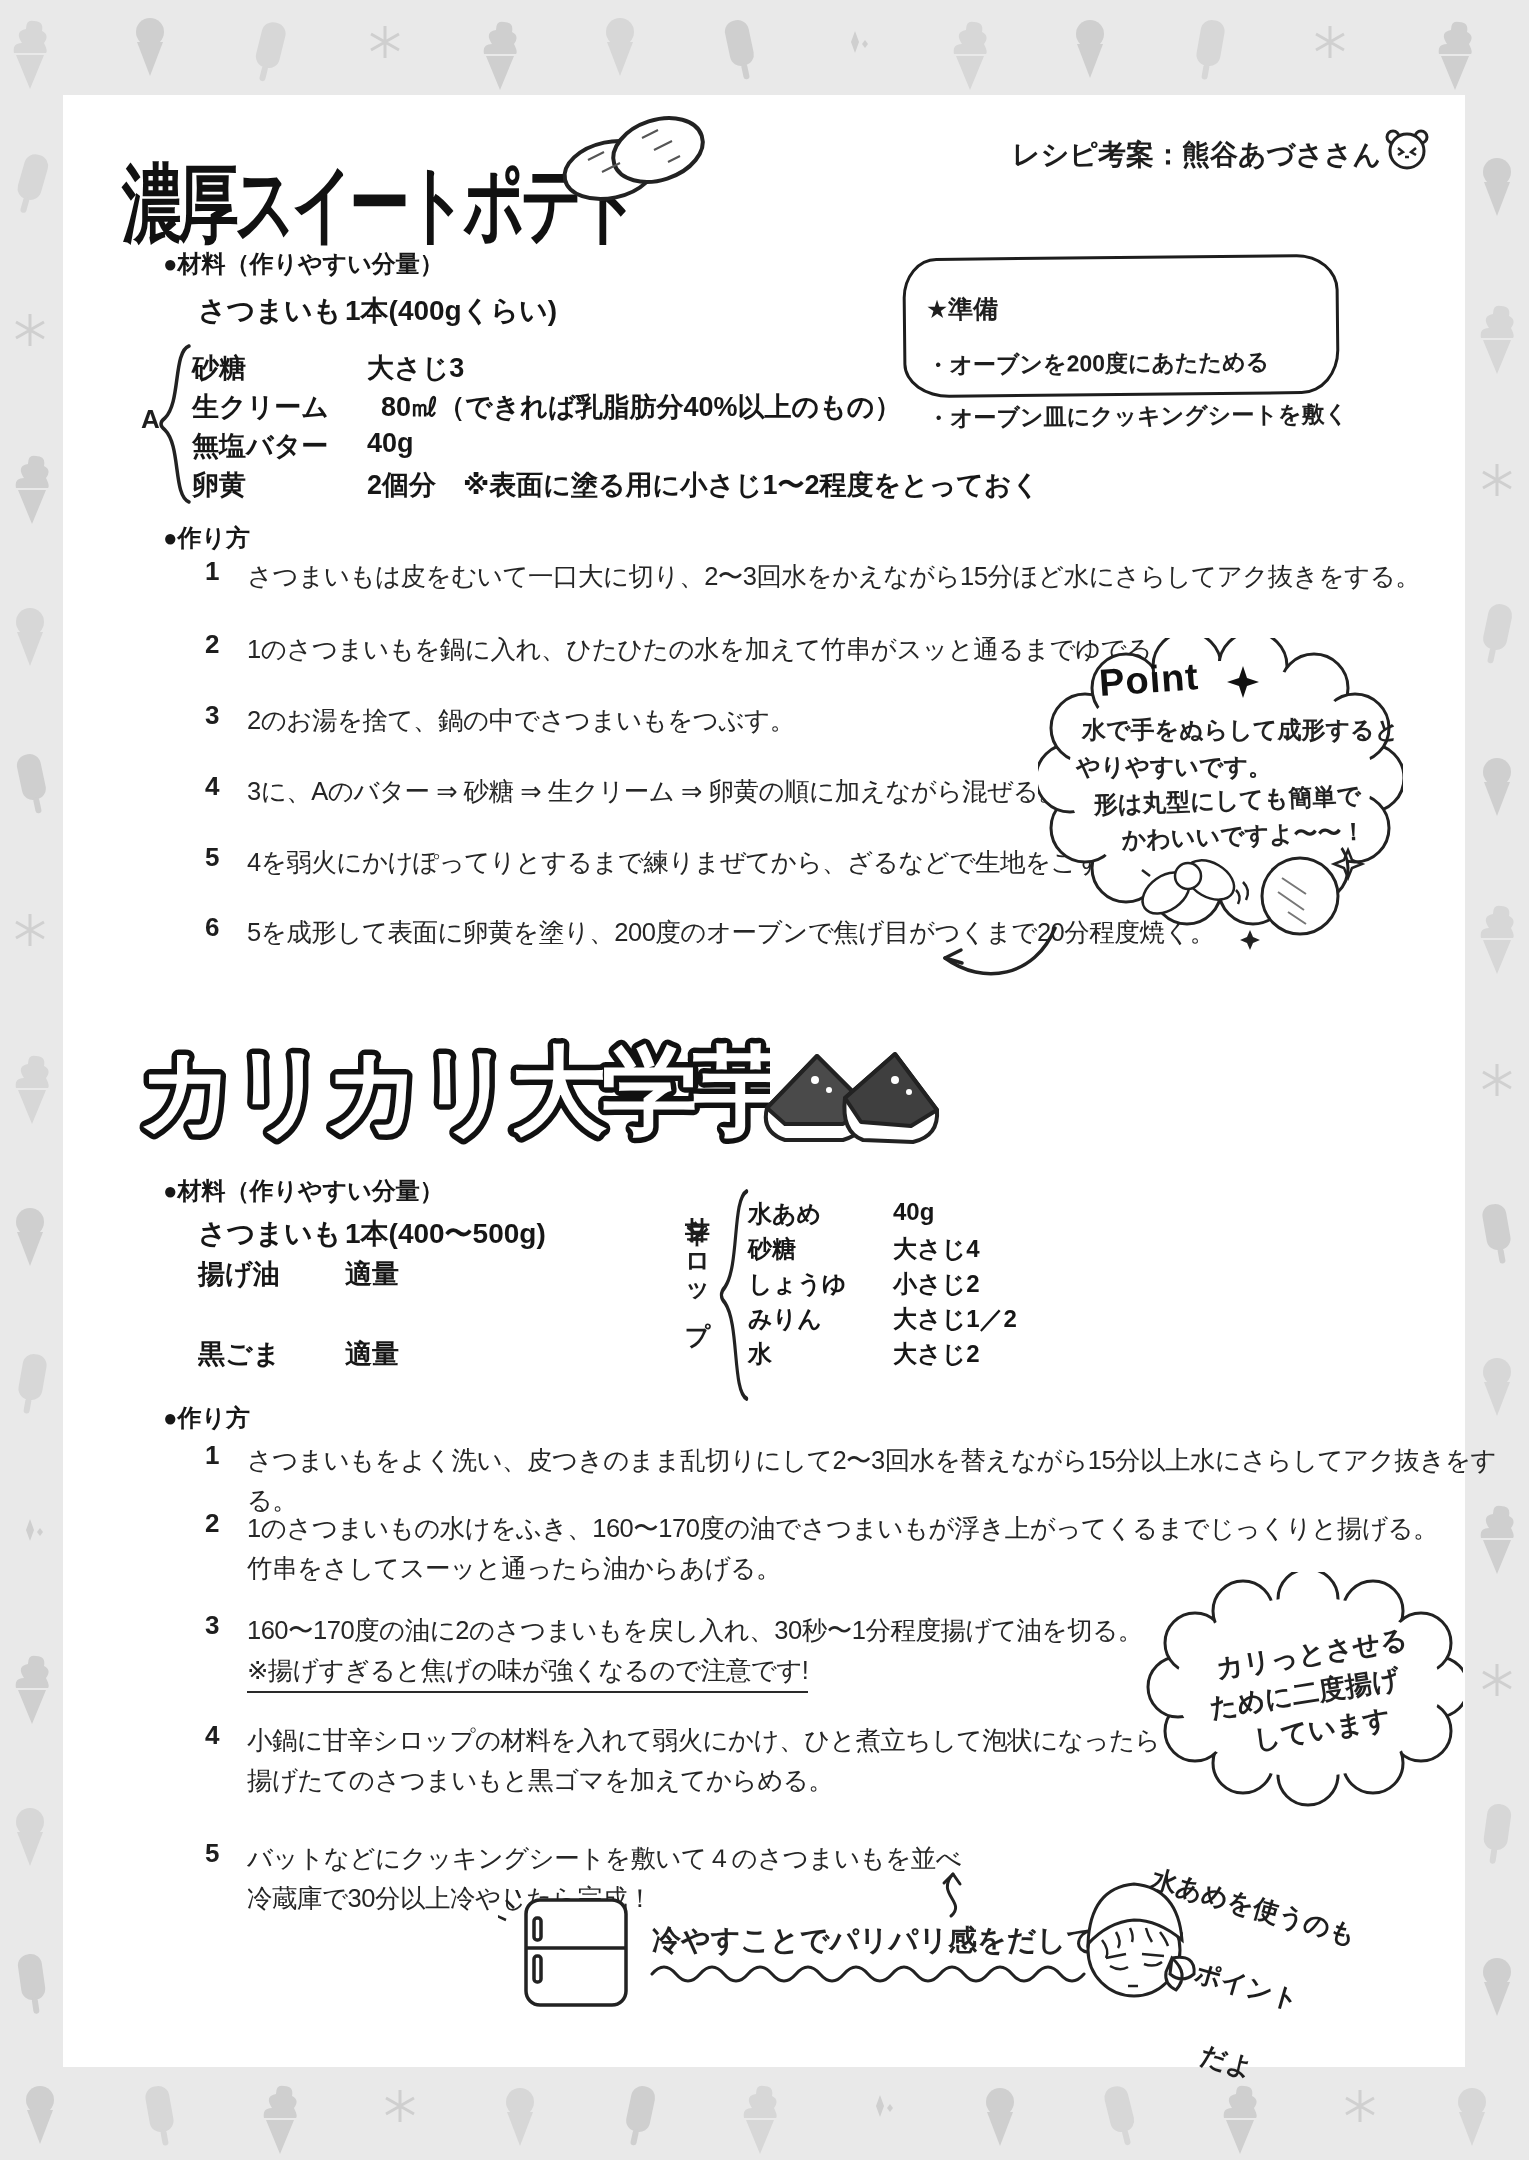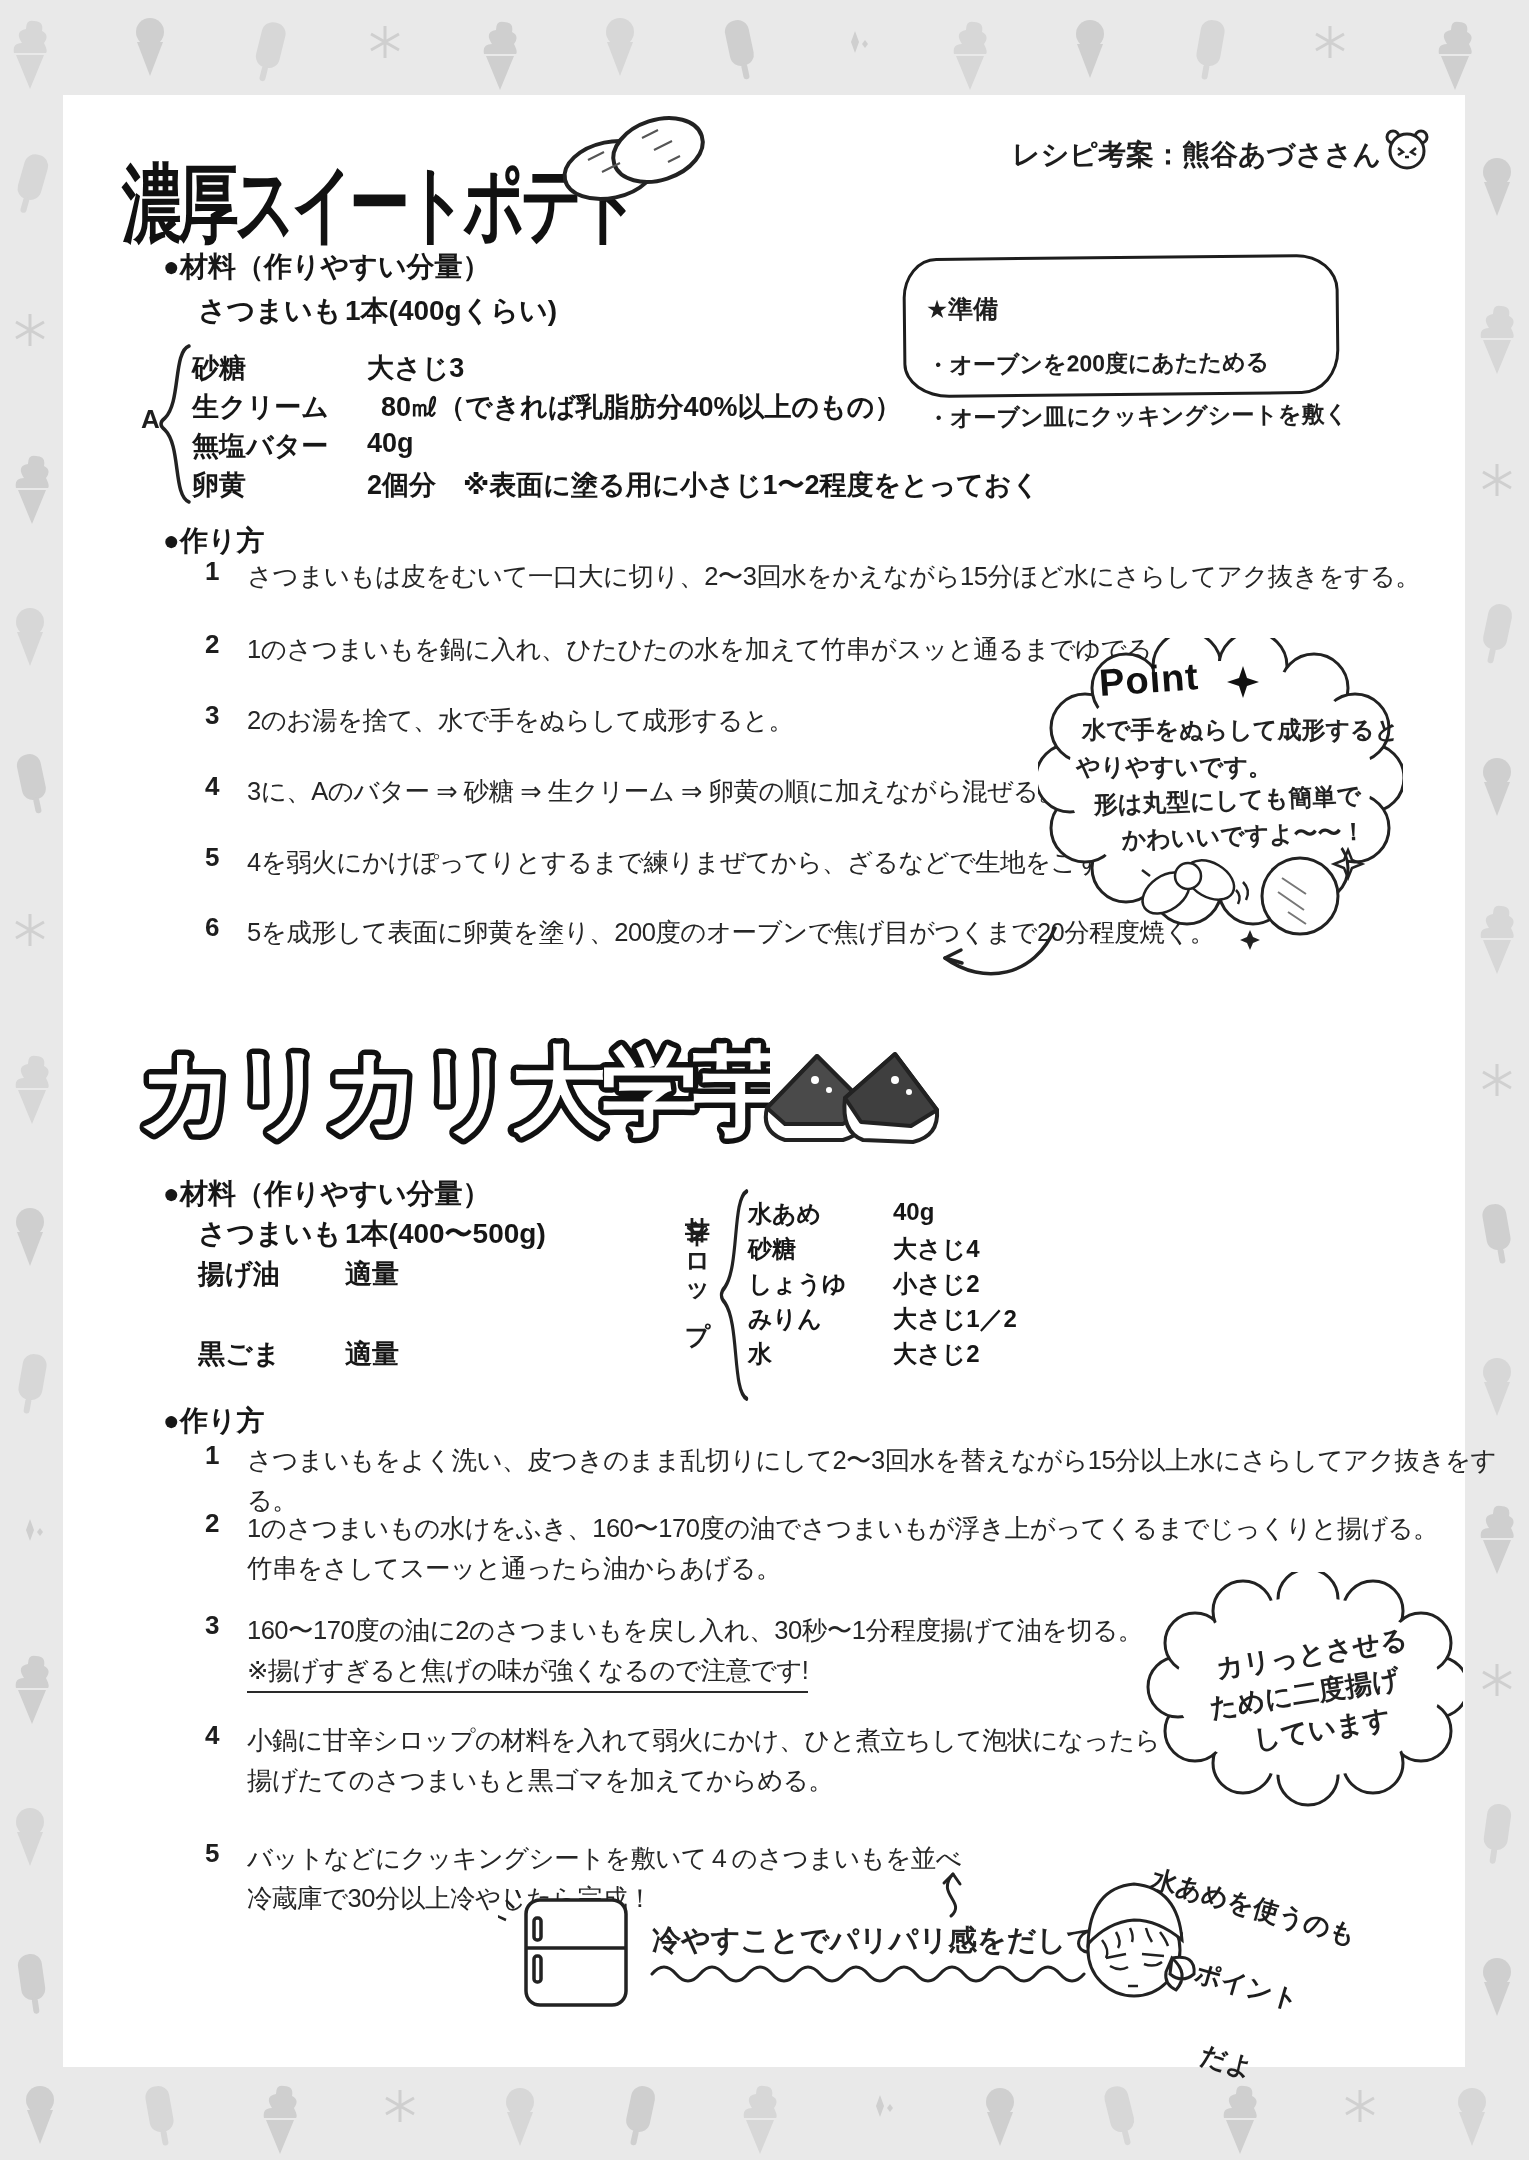--- a/index.html
+++ b/index.html
@@ -3,21 +3,21 @@
 <meta charset="utf-8">
 <style>
   html,body{margin:0;padding:0;}
   body{width:1529px;height:2160px;position:relative;background:#e9e9e9;
        font-family:"Liberation Sans","DejaVu Sans",sans-serif;color:#1e1e1e;overflow:hidden;}
   #bgpat{position:absolute;left:0;top:0;z-index:0;}
   .paper{position:absolute;left:63px;top:95px;width:1402px;height:1972px;background:#ffffff;z-index:1;}
   .z{position:absolute;z-index:2;white-space:pre-line;}
   .title1{font-size:66px;font-weight:900;letter-spacing:-5px;transform:scale(.92,1.3);transform-origin:0 0;color:#111;}
   .credit{font-size:28px;font-weight:600;}
-  .hdr{font-size:28px;font-weight:600;color:#171717;}
+  .hdr{font-size:24px;font-weight:600;color:#171717;}
   .ing{font-size:27px;font-weight:700;color:#171717;white-space:nowrap;}
   .ing2{font-size:24px;font-weight:700;color:#171717;white-space:nowrap;}
   .glabel{font-size:26px;font-weight:600;}
   .prep{border:3.5px solid #1d1d1d;border-radius:34px 42px 38px 46px / 40px 36px 44px 34px;
         transform:rotate(-.6deg);padding:14px 20px 12px;box-sizing:border-box;background:#fff;}
   .prep .pt{font-size:25px;font-weight:800;margin-bottom:4px;}
   .prep .pi{font-size:23px;font-weight:700;line-height:1.5;white-space:nowrap;}
   .stepno{font-size:26px;font-weight:600;width:26px;display:inline-block;}
   .steptx{font-size:25.5px;font-weight:500;letter-spacing:-.5px;line-height:40px;color:#262626;white-space:pre-line;}
   .srow{display:flex;gap:16px;align-items:flex-start;}
@@ -162,21 +162,21 @@
 
 <div class="z prep" style="left:903px;top:256px;width:436px;height:140px;">
   <div class="pt">★準備</div>
   <div class="pi">・オーブンを200度にあたためる</div>
   <div class="pi">・オーブン皿にクッキングシートを敷く</div>
 </div>
 
 <div class="z hdr" style="left:163px;top:522px;">●作り方</div>
 <div class="z srow" style="left:205px;top:556px;"><span class="stepno">1</span><span class="steptx">さつまいもは皮をむいて一口大に切り、2〜3回水をかえながら15分ほど水にさらしてアク抜きをする。</span></div>
 <div class="z srow" style="left:205px;top:629px;"><span class="stepno">2</span><span class="steptx">1のさつまいもを鍋に入れ、ひたひたの水を加えて竹串がスッと通るまでゆでる。</span></div>
-<div class="z srow" style="left:205px;top:700px;"><span class="stepno">3</span><span class="steptx">2のお湯を捨て、水で手をぬらして成形すると。</span></div>
+<div class="z srow" style="left:205px;top:700px;"><span class="stepno">3</span><span class="steptx">2のお湯を捨て、鍋の中でさつまいもをつぶす。</span></div>
 <div class="z srow" style="left:205px;top:771px;"><span class="stepno">4</span><span class="steptx">3に、Aのバター ⇒ 砂糖 ⇒ 生クリーム ⇒ 卵黄の順に加えながら混ぜる。</span></div>
 <div class="z srow" style="left:205px;top:842px;"><span class="stepno">5</span><span class="steptx">4を弱火にかけぽってりとするまで練りまぜてから、ざるなどで生地をこす。</span></div>
 <div class="z srow" style="left:205px;top:912px;"><span class="stepno">6</span><span class="steptx">5を成形して表面に卵黄を塗り、200度のオーブンで焦げ目がつくまで20分程度焼く。</span></div>
 
 <svg class="z" style="left:1038px;top:638px;" width="365" height="320">
   <g stroke="#222" stroke-width="3" fill="#fff">
     <circle cx="332" cy="140" r="34"></circle>
       <circle cx="317" cy="190" r="34"></circle>
       <circle cx="276" cy="230" r="34"></circle>
     <circle cx="215" cy="252" r="34"></circle>

